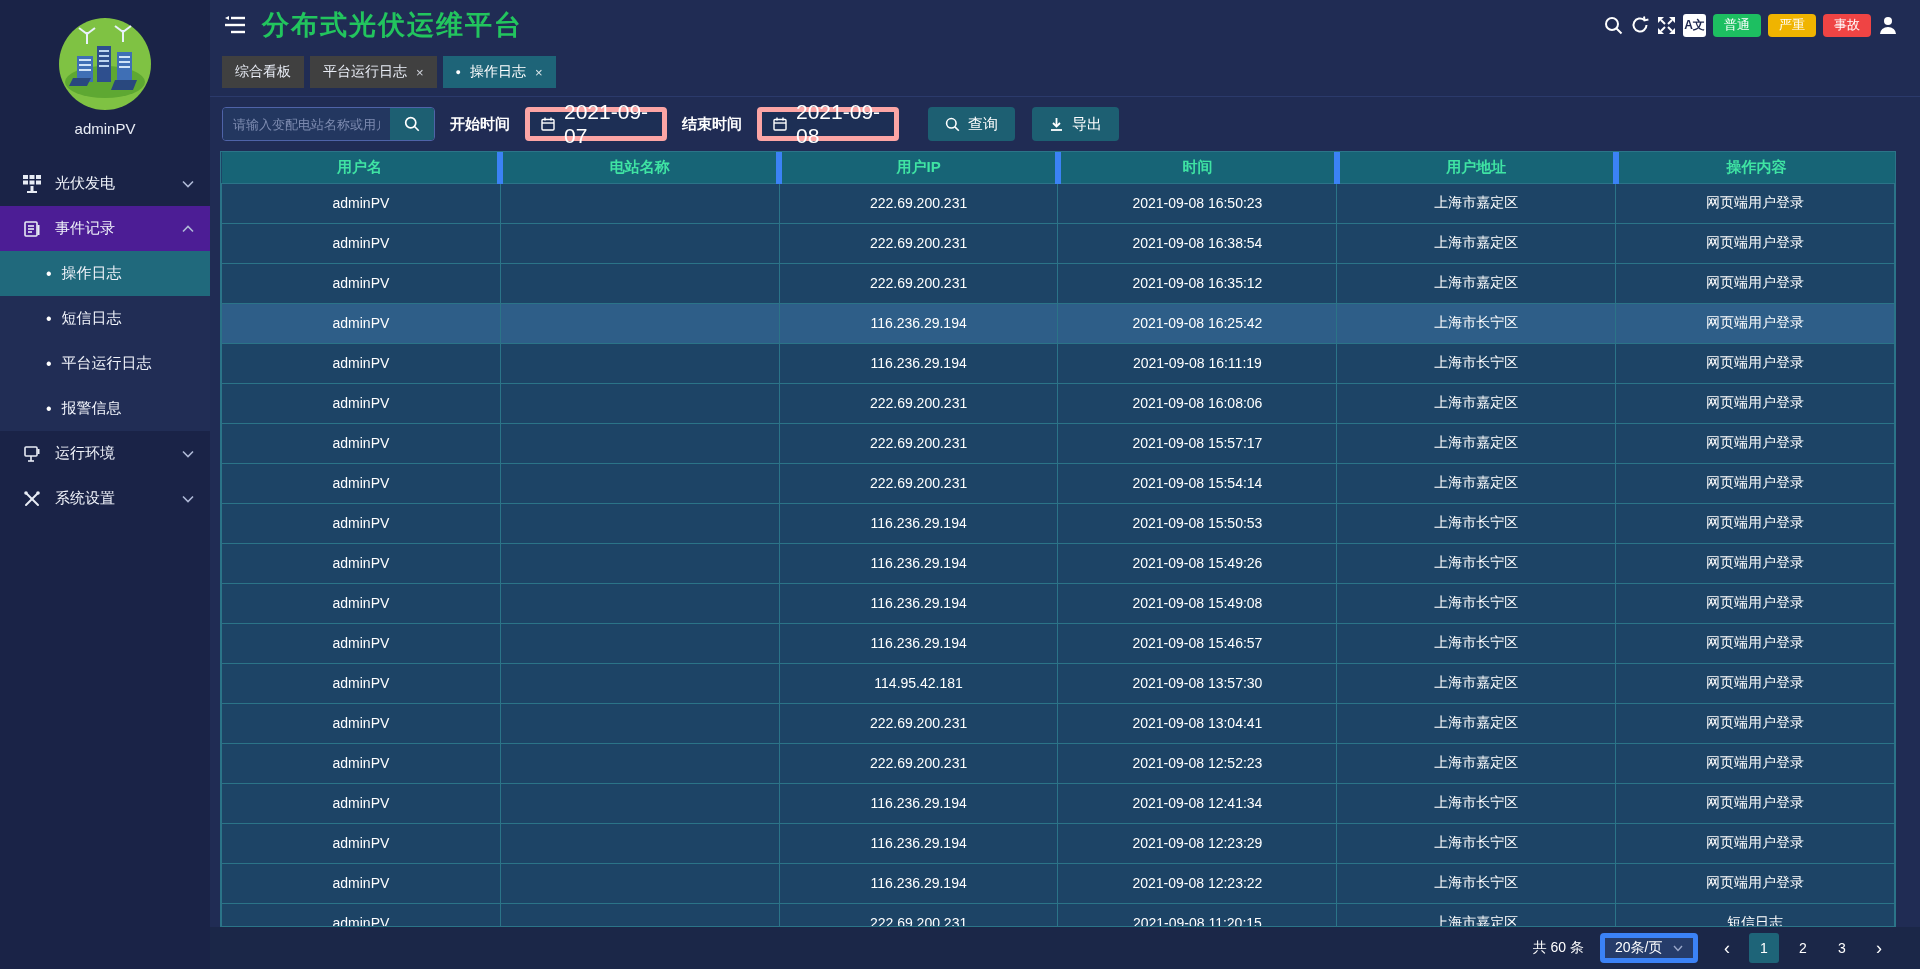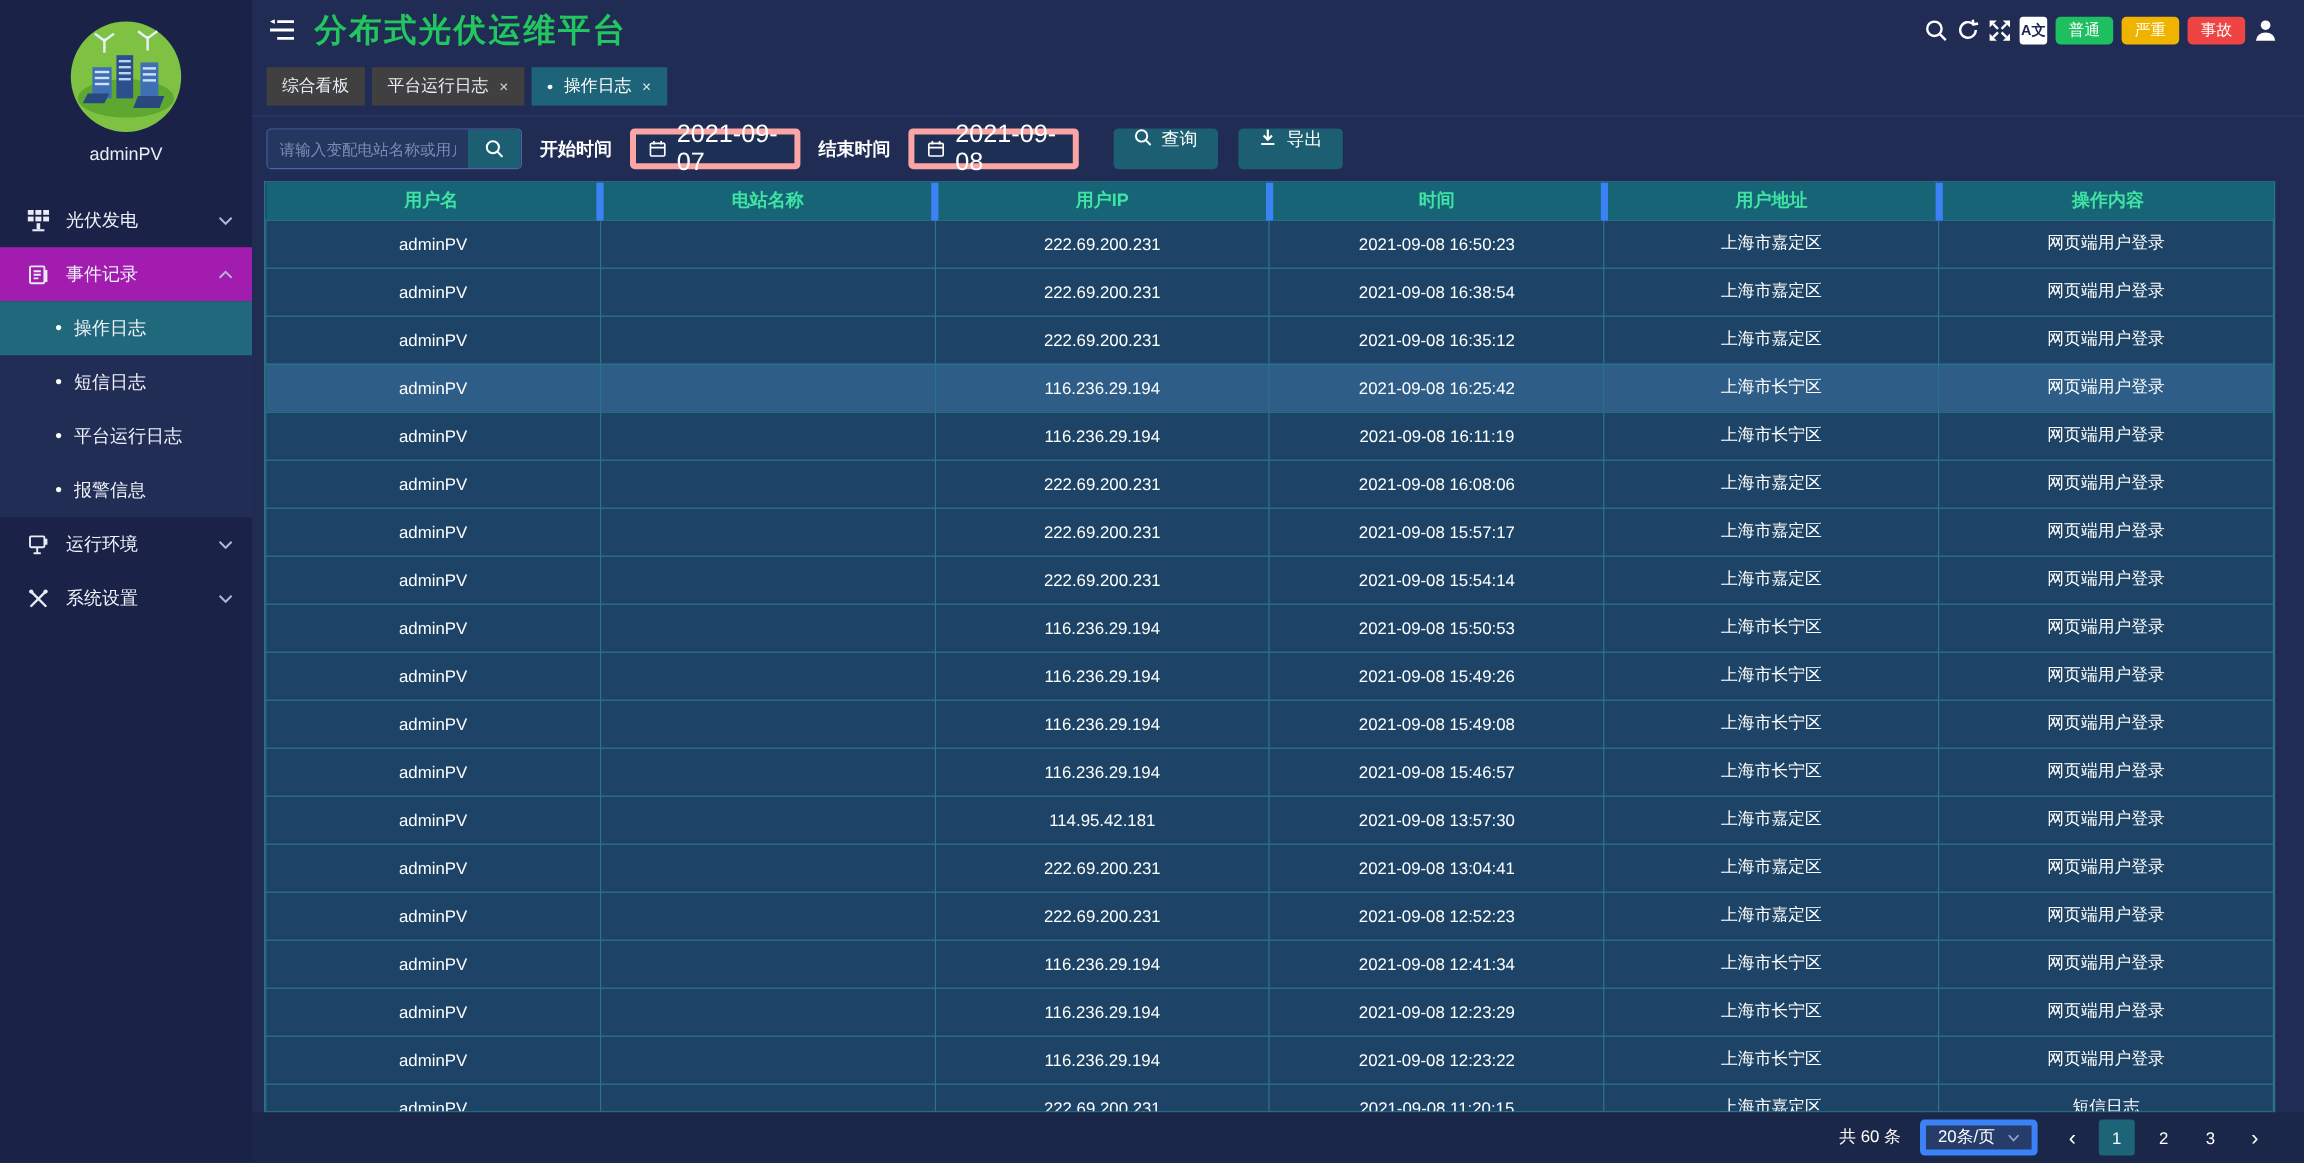--- a/index.html
+++ b/index.html
@@ -9,21 +9,21 @@
 
   
   .sidebar { width:210px; flex-shrink:0; background:#1a2347; display:flex; flex-direction:column; }
   .logo-area { padding:16px 0 6px; text-align:center; }
   .username { color:#e8ecf5; font-size:15px; margin-top:8px; text-align:center; }
   .menu { margin-top:18px; }
   .menu-item { height:45px; display:flex; align-items:center; gap:13px; padding:0 16px 0 22px;
     color:#f0f3fa; font-size:15px; cursor:pointer; }
   .menu-item .mi-icon { width:20px; height:20px; display:flex; align-items:center; justify-content:center; color:#e8ecf5; }
   .menu-item .chev { margin-left:auto; color:#aeb8d6; display:flex; }
-  .menu-item.parent-open { background:#a21caf; }
+  .menu-item.parent-open { background:#4c1d95; }
   .submenu { background:#212d55; }
   .submenu-item { height:45px; display:flex; align-items:center; gap:10px; padding-left:46px;
     color:#f0f3fa; font-size:15px; cursor:pointer; }
   .submenu-item .bullet { font-size:16px; color:#fff; }
   .submenu-item.active { background:#20697c; }
 
   
   .main { flex:1; display:flex; flex-direction:column; min-width:0; }
 
   .topbar { height:50px; display:flex; align-items:center; padding:0 22px 0 14px; }
@@ -47,21 +47,21 @@
   .search-combo { display:flex; width:213px; height:34px; border:1px solid #4f63a8; border-radius:4px; overflow:hidden; }
   .search-input { flex:1; min-width:0; background:#233760; border:none; outline:none;
     color:#c9d3ea; font-size:13px; padding:0 10px; font-family:inherit; }
   .search-input::placeholder { color:#7d8bb0; }
   .search-btn { width:44px; background:#1d5f72; border:none; color:#fff; display:flex;
     align-items:center; justify-content:center; cursor:pointer; }
   .filter-label { color:#fff; font-size:15px; font-weight:bold; }
   .date-box { width:142px; height:34px; background:#1d2f55; border:5px solid #fca5a5; border-radius:4px;
     color:#fff; font-size:21px; display:flex; align-items:center; gap:9px; padding:0 11px; cursor:pointer; }
   .btn { height:34px; background:#1d5f72; border:none; border-radius:4px; color:#fff; font-size:15px;
-    display:flex; align-items:flex-start; gap:8px; padding:0 17px; cursor:pointer; font-family:inherit; }
+    display:flex; align-items:center; gap:8px; padding:0 17px; cursor:pointer; font-family:inherit; }
   .btn + .btn { margin-left:2px; }
 
   
   .table-wrap { margin:0 24px 0 10px; height:776px; overflow:hidden; background:#1d4466;
     border:1px solid #2b7488; }
   table { width:100%; border-collapse:collapse; table-layout:fixed; }
   thead th { background:#176476; color:#3fe3a3; height:31px; font-size:15px; font-weight:bold;
     border-right:6px solid #3b82f6; }
   thead th:last-child { border-right:none; }
   tbody td { height:40px; color:#fff; font-size:14px; text-align:center;

